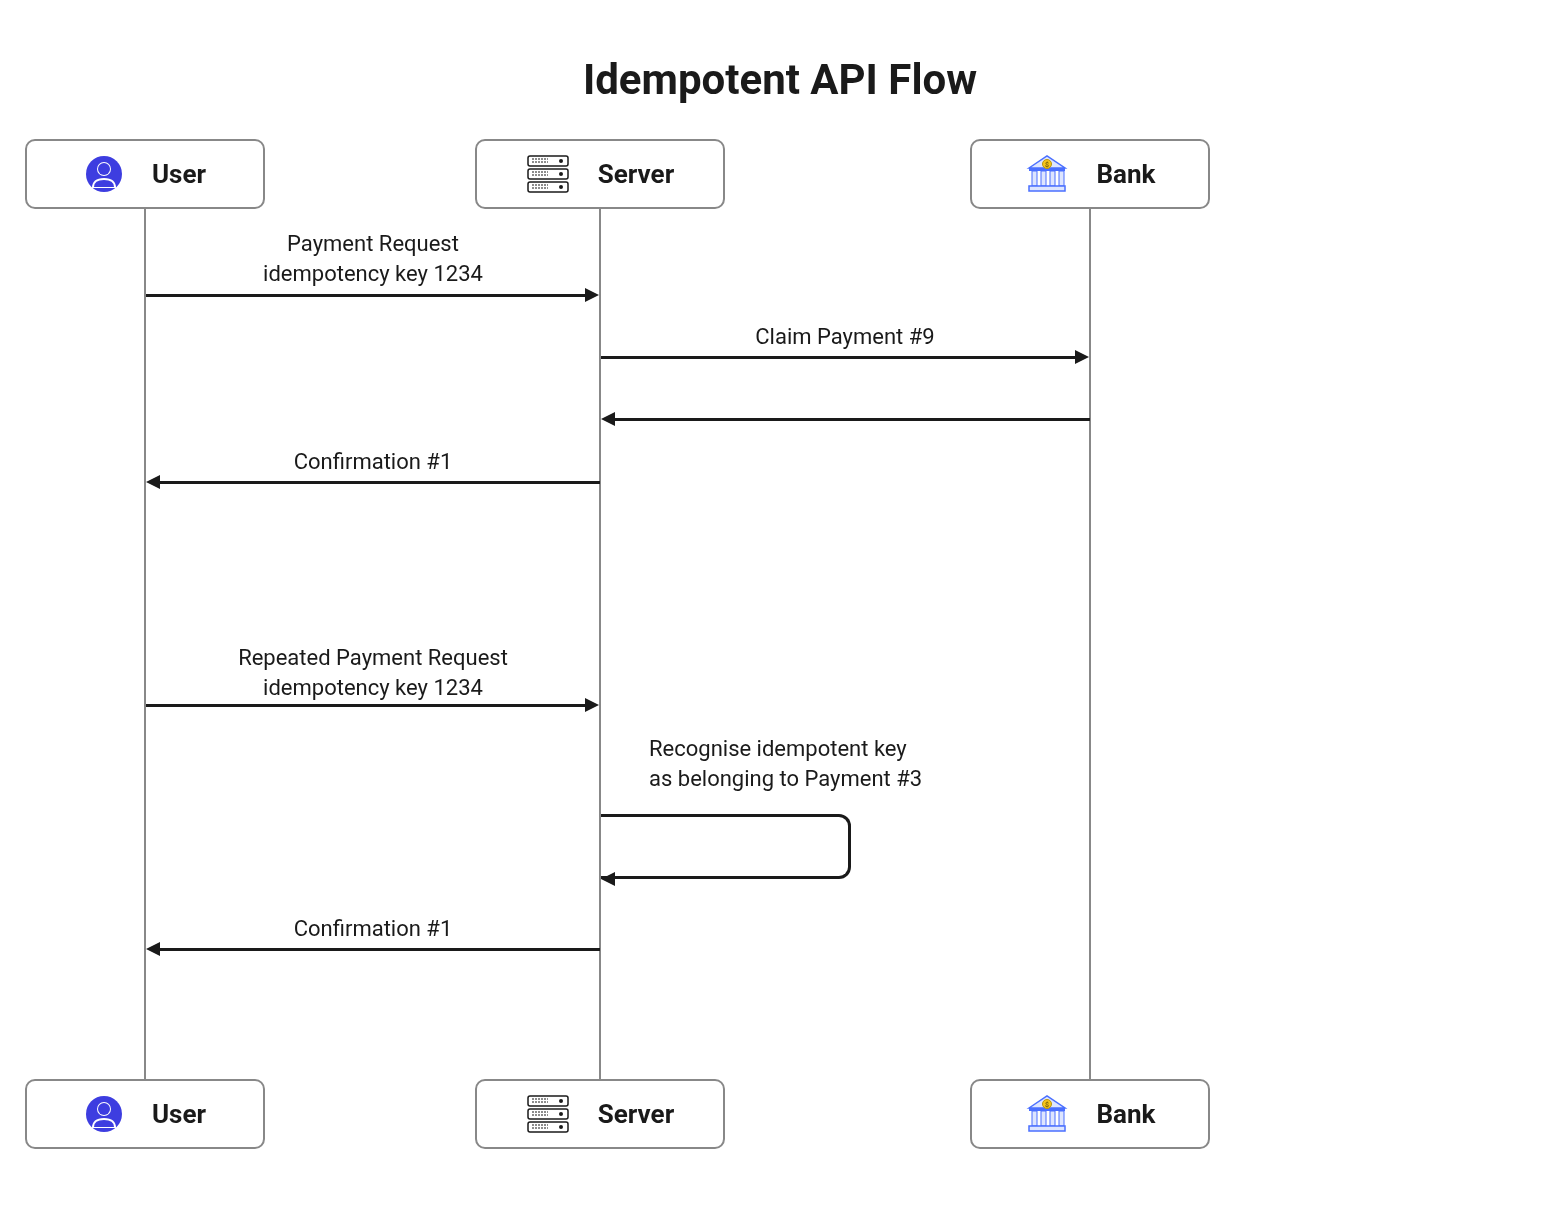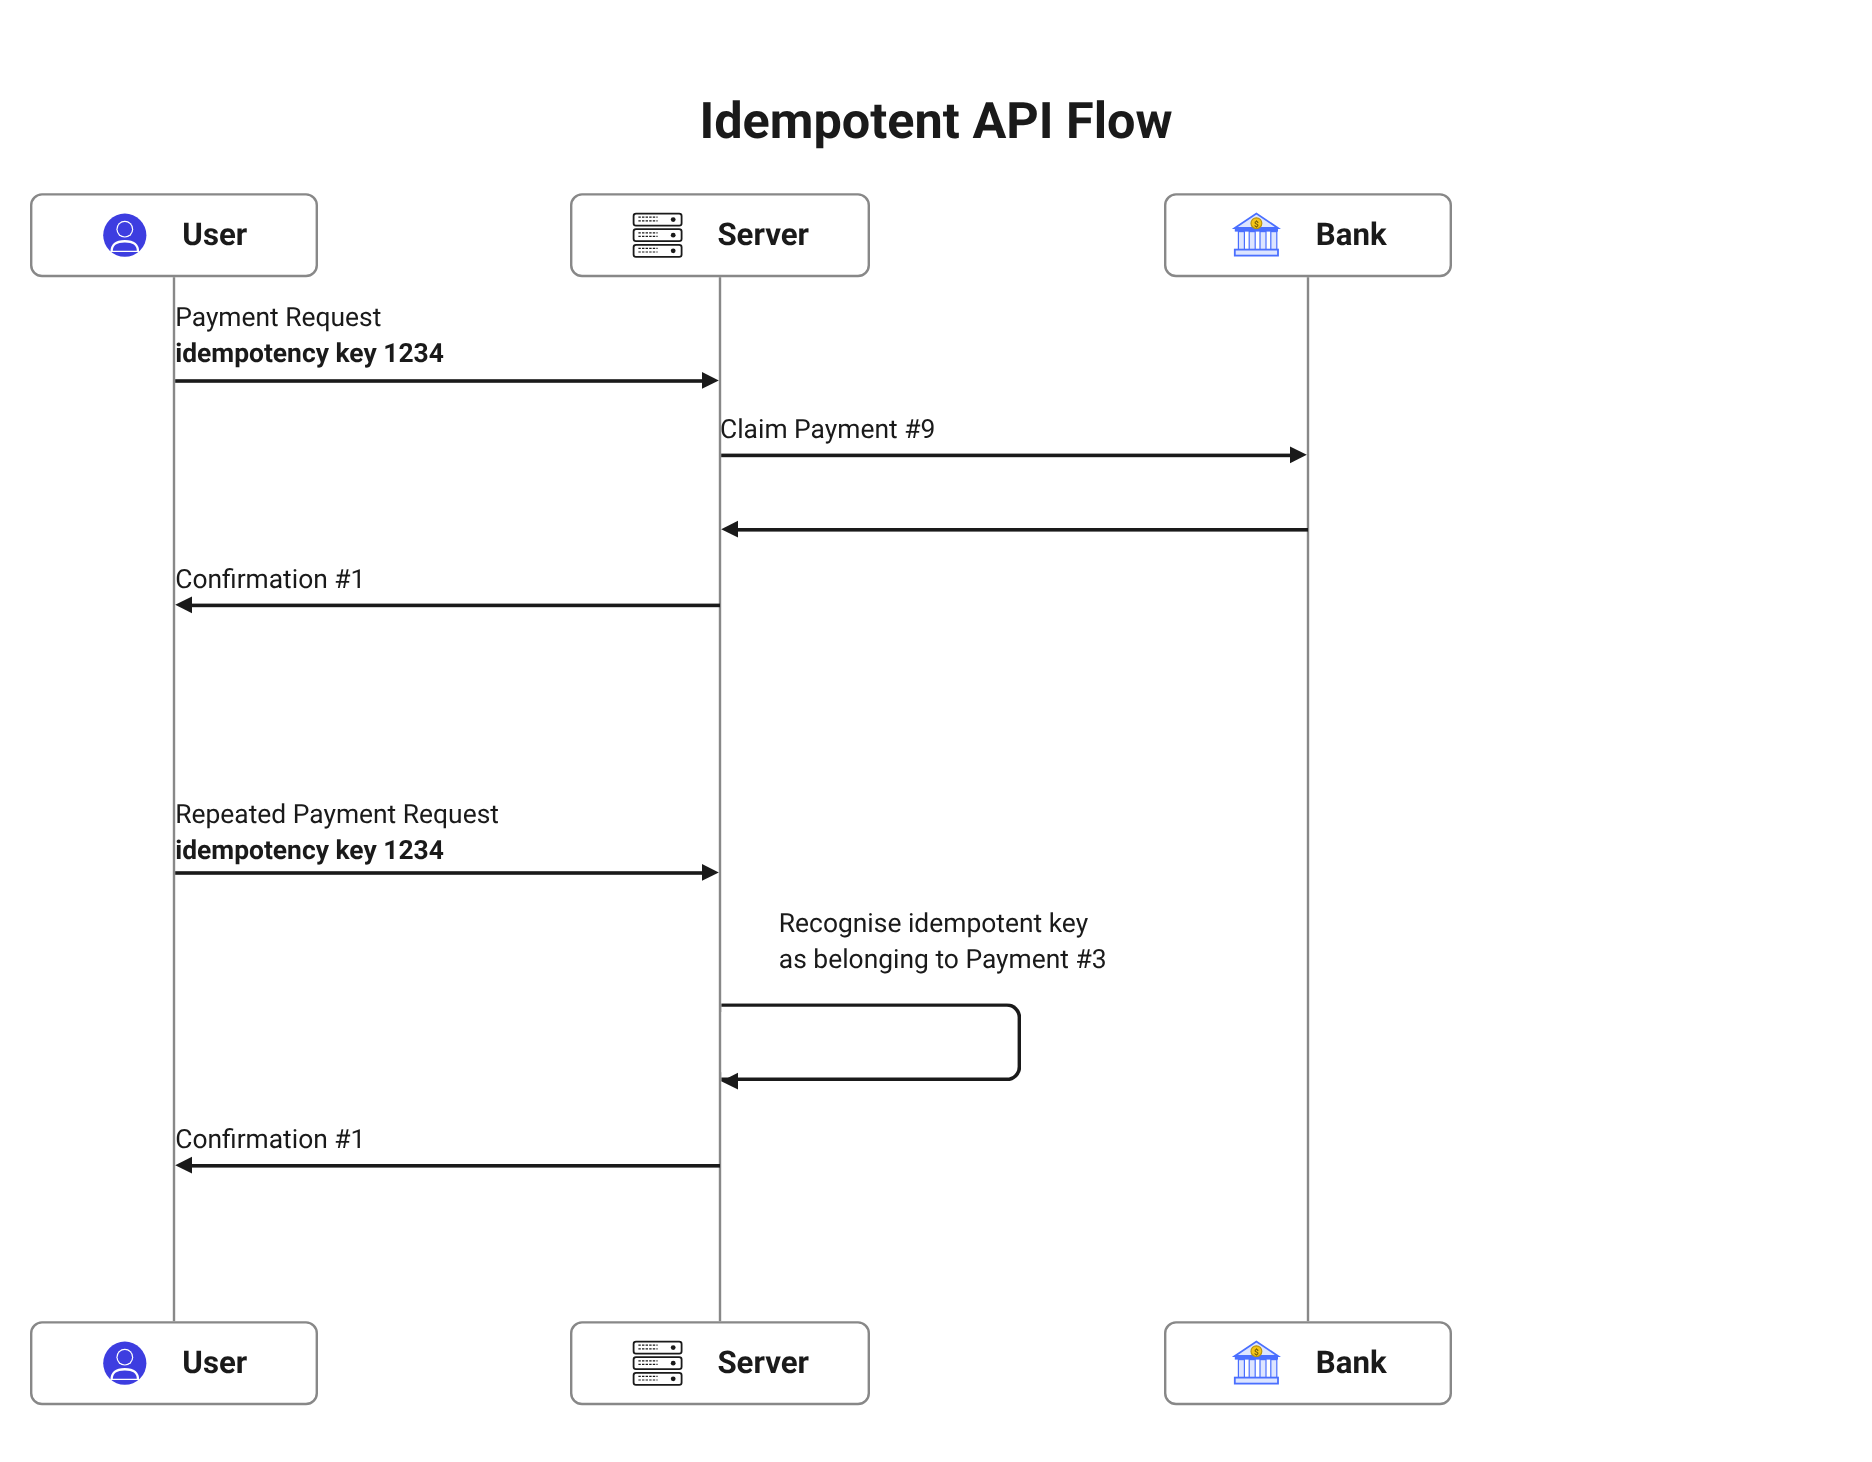--- a/index.html
+++ b/index.html
@@ -12,21 +12,21 @@
       background: #ffffff;
       width: 1560px;
       height: 1218px;
       position: relative;
     }
     .title {
       text-align: center;
       font-size: 42px;
       font-weight: 700;
       color: #1a1a1a;
-      padding-top: 77px;
+      padding-top: 55px;
       padding-bottom: 30px;
     }
     .diagram {
       position: relative;
       width: 1560px;
       height: 1080px;
     }
     .participant-box {
       position: absolute;
       border: 2px solid #888;
@@ -46,25 +46,25 @@
     }
     .lifeline {
       position: absolute;
       width: 2px;
       background: #888;
     }
     .msg-label {
       position: absolute;
       font-size: 22px;
       color: #1a1a1a;
-      text-align: left;
+      text-align: center;
       line-height: 1.35;
     }
     .bold {
-      font-weight: 700;
+      font-weight: 400;
     }
     .arrow-line {
       position: absolute;
       height: 3px;
       background: #1a1a1a;
     }
     .arrow-head-right {
       position: absolute;
       width: 0;
       height: 0;

